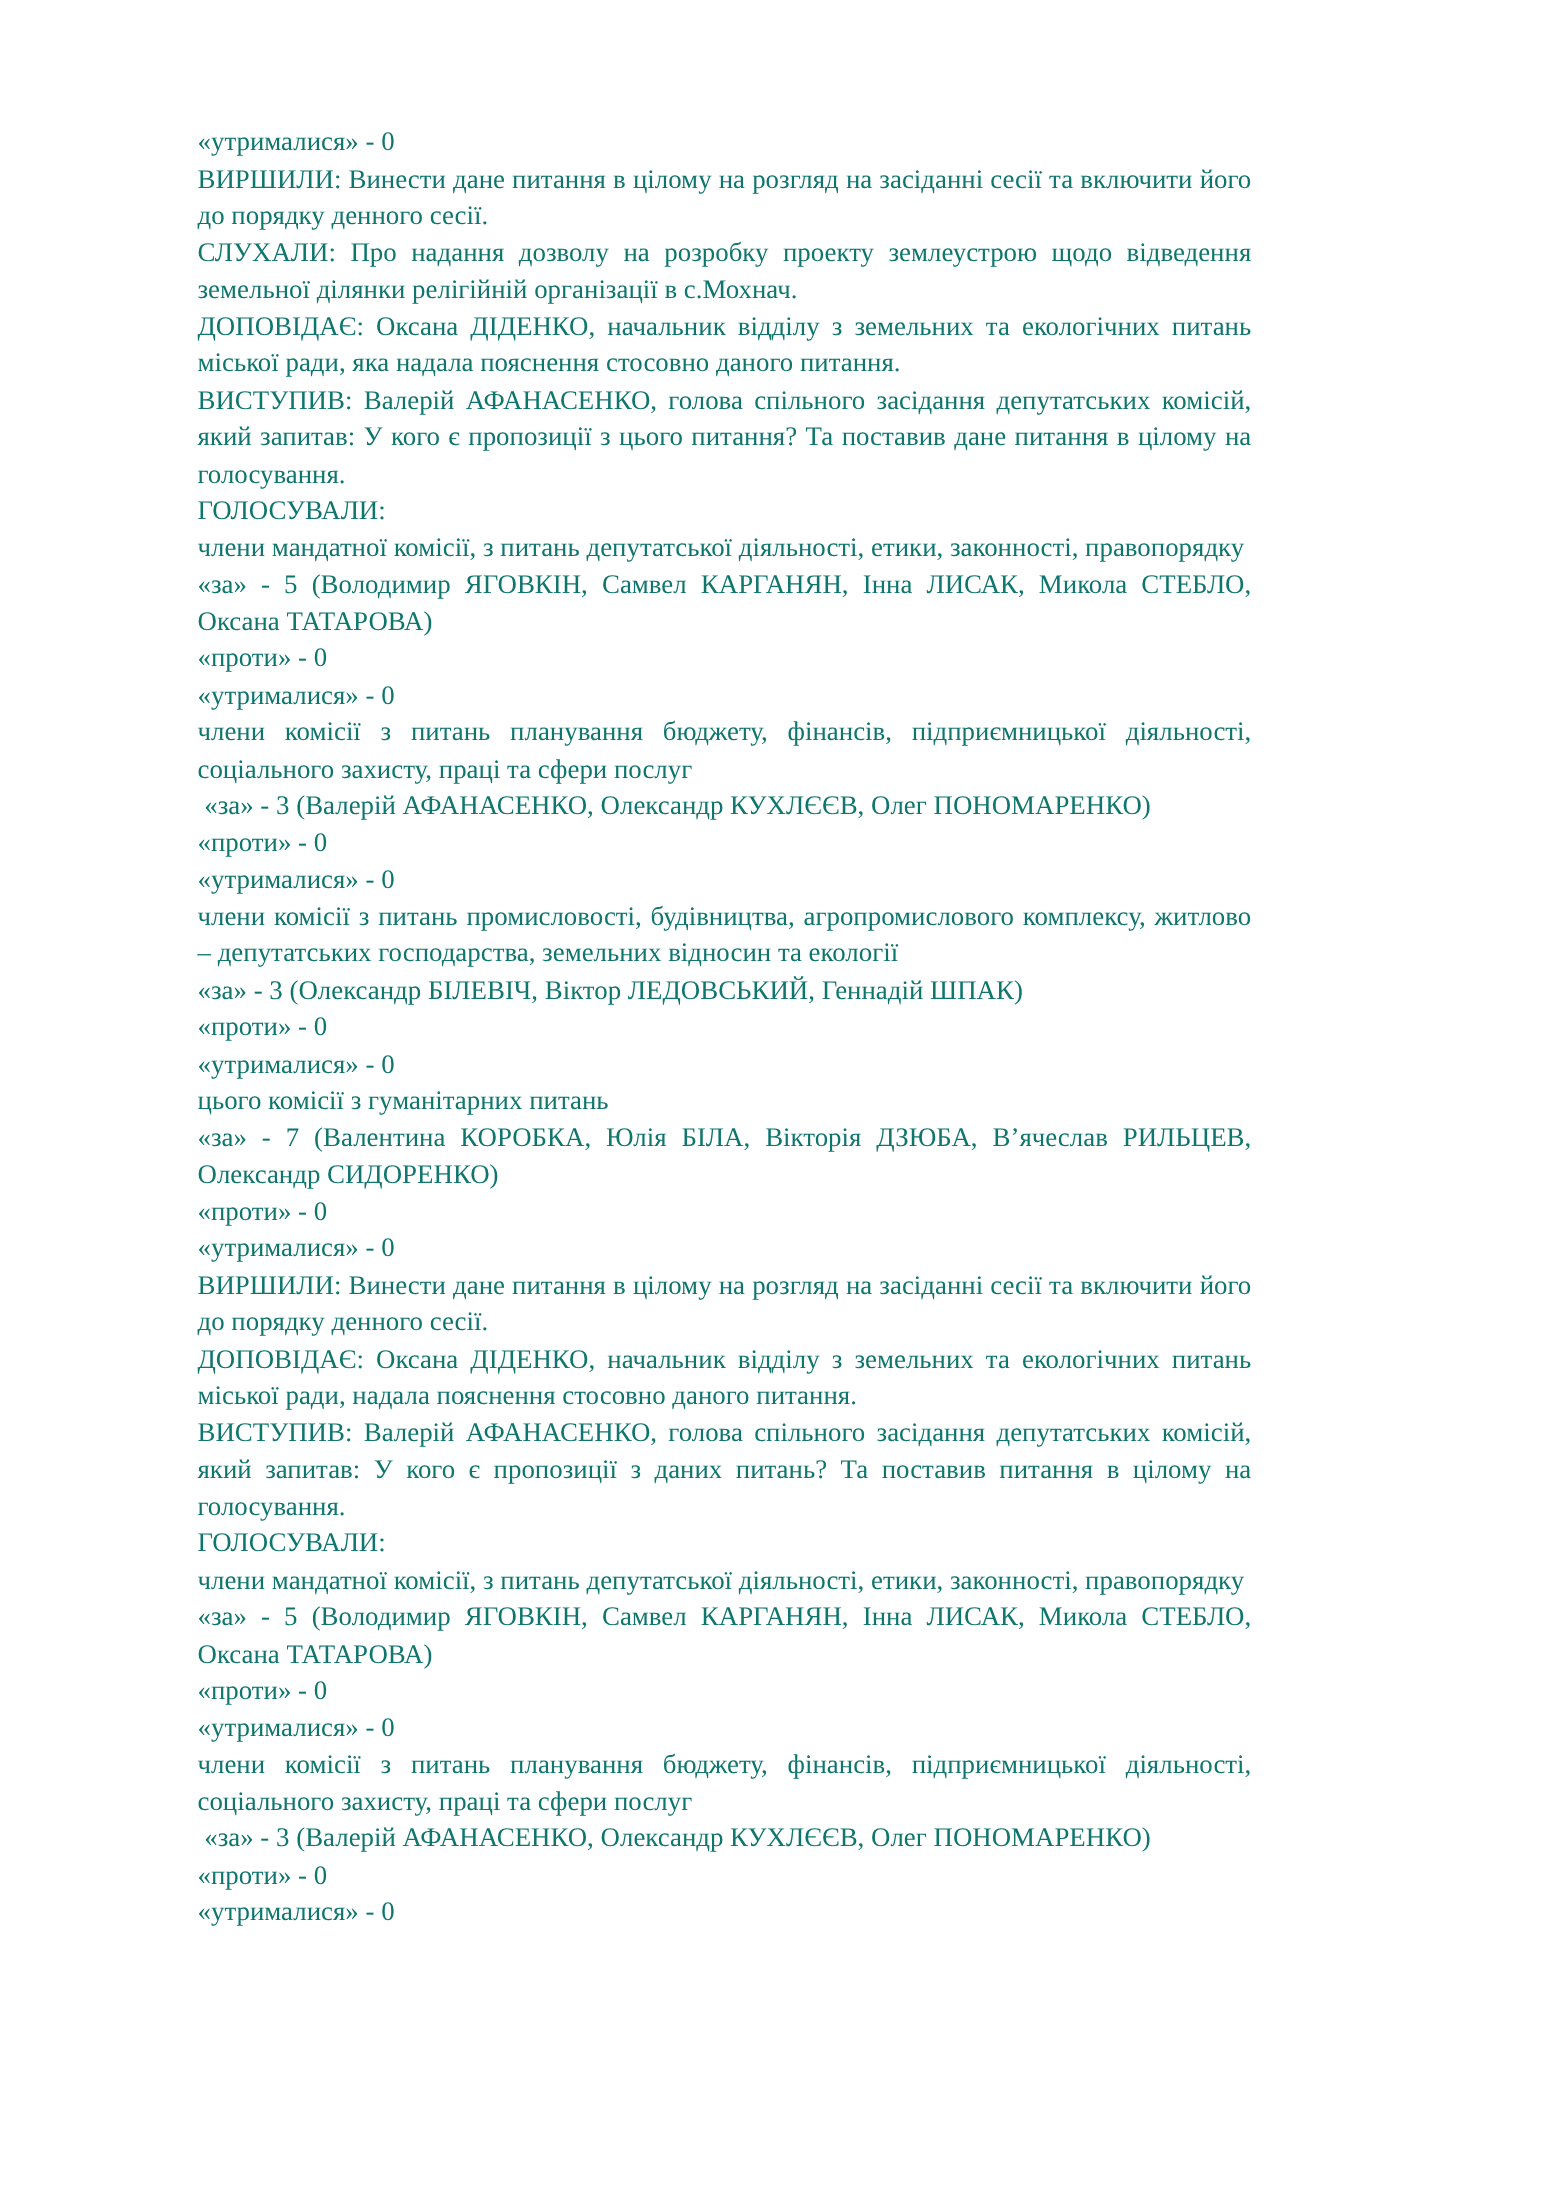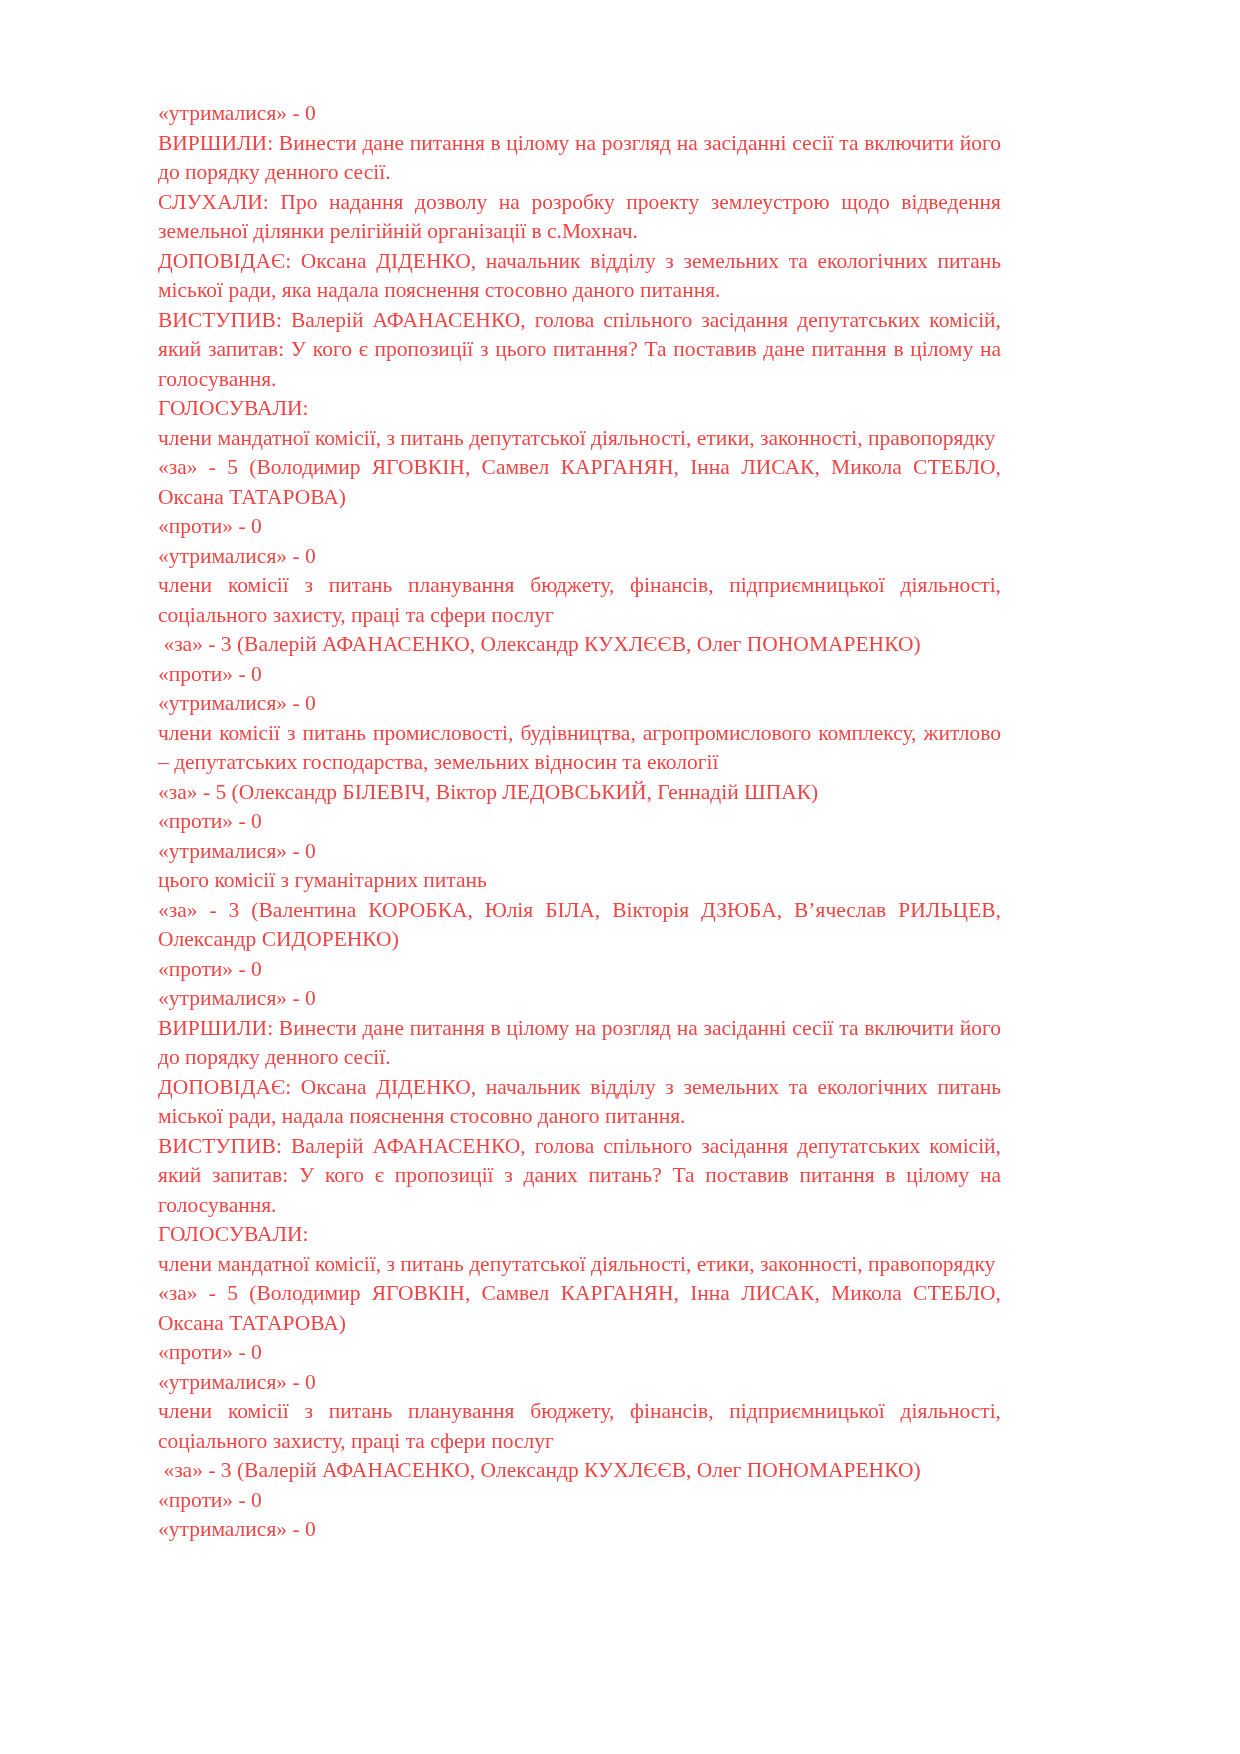--- a/index.html
+++ b/index.html
@@ -6,21 +6,21 @@
     margin: 0;
     padding: 0;
     background: #ffffff;
   }
   .page {
     position: relative;
     width: 1140px;
     height: 1754px;
     box-sizing: border-box;
     background: #ffffff;
-    color: #ef4444;
+    color: #0f766e;
     padding: 99px 139px 0 158px;
     font-family: "Liberation Serif", "DejaVu Serif", serif;
     font-size: 21.5px;
     line-height: 29.5px;
     overflow: hidden;
   }
   p.para {
     margin: 0;
     padding: 0;
     white-space: pre-wrap;
@@ -45,25 +45,25 @@
       <p class="para">ГОЛОСУВАЛИ:</p>
       <p class="para justify">члени мандатної комісії, з питань депутатської діяльності, етики, законності, правопорядку</p>
       <p class="para justify">«за» - 5 (Володимир ЯГОВКІН, Самвел КАРГАНЯН, Інна ЛИСАК, Микола СТЕБЛО, Оксана ТАТАРОВА)</p>
       <p class="para">«проти» - 0</p>
       <p class="para">«утрималися» - 0</p>
       <p class="para justify">члени комісії з питань планування бюджету, фінансів, підприємницької діяльності, соціального захисту, праці та сфери послуг</p>
       <p class="para">&nbsp;«за» - 3 (Валерій АФАНАСЕНКО, Олександр КУХЛЄЄВ, Олег ПОНОМАРЕНКО)</p>
       <p class="para">«проти» - 0</p>
       <p class="para">«утрималися» - 0</p>
       <p class="para justify">члени комісії з питань промисловості, будівництва, агропромислового комплексу, житлово – депутатських господарства, земельних відносин та екології</p>
-      <p class="para">«за» - 5 (Олександр БІЛЕВІЧ, Віктор ЛЕДОВСЬКИЙ, Геннадій ШПАК)</p>
+      <p class="para">«за» - 3 (Олександр БІЛЕВІЧ, Віктор ЛЕДОВСЬКИЙ, Геннадій ШПАК)</p>
       <p class="para">«проти» - 0</p>
       <p class="para">«утрималися» - 0</p>
       <p class="para">цього комісії з гуманітарних питань</p>
-      <p class="para justify">«за» - 3 (Валентина КОРОБКА, Юлія БІЛА, Вікторія ДЗЮБА, В’ячеслав РИЛЬЦЕВ, Олександр СИДОРЕНКО)</p>
+      <p class="para justify">«за» - 7 (Валентина КОРОБКА, Юлія БІЛА, Вікторія ДЗЮБА, В’ячеслав РИЛЬЦЕВ, Олександр СИДОРЕНКО)</p>
       <p class="para">«проти» - 0</p>
       <p class="para">«утрималися» - 0</p>
       <p class="para justify">ВИРШИЛИ: Винести дане питання в цілому на розгляд на засіданні сесії та включити його до порядку денного сесії.</p>
       <p class="para justify">ДОПОВІДАЄ: Оксана ДІДЕНКО, начальник відділу з земельних та екологічних питань міської ради, надала пояснення стосовно даного питання.</p>
       <p class="para justify">ВИСТУПИВ: Валерій АФАНАСЕНКО, голова спільного засідання депутатських комісій, який запитав: У кого є пропозиції з даних питань? Та поставив питання в цілому на голосування.</p>
       <p class="para">ГОЛОСУВАЛИ:</p>
       <p class="para justify">члени мандатної комісії, з питань депутатської діяльності, етики, законності, правопорядку</p>
       <p class="para justify">«за» - 5 (Володимир ЯГОВКІН, Самвел КАРГАНЯН, Інна ЛИСАК, Микола СТЕБЛО, Оксана ТАТАРОВА)</p>
       <p class="para">«проти» - 0</p>
       <p class="para">«утрималися» - 0</p>

